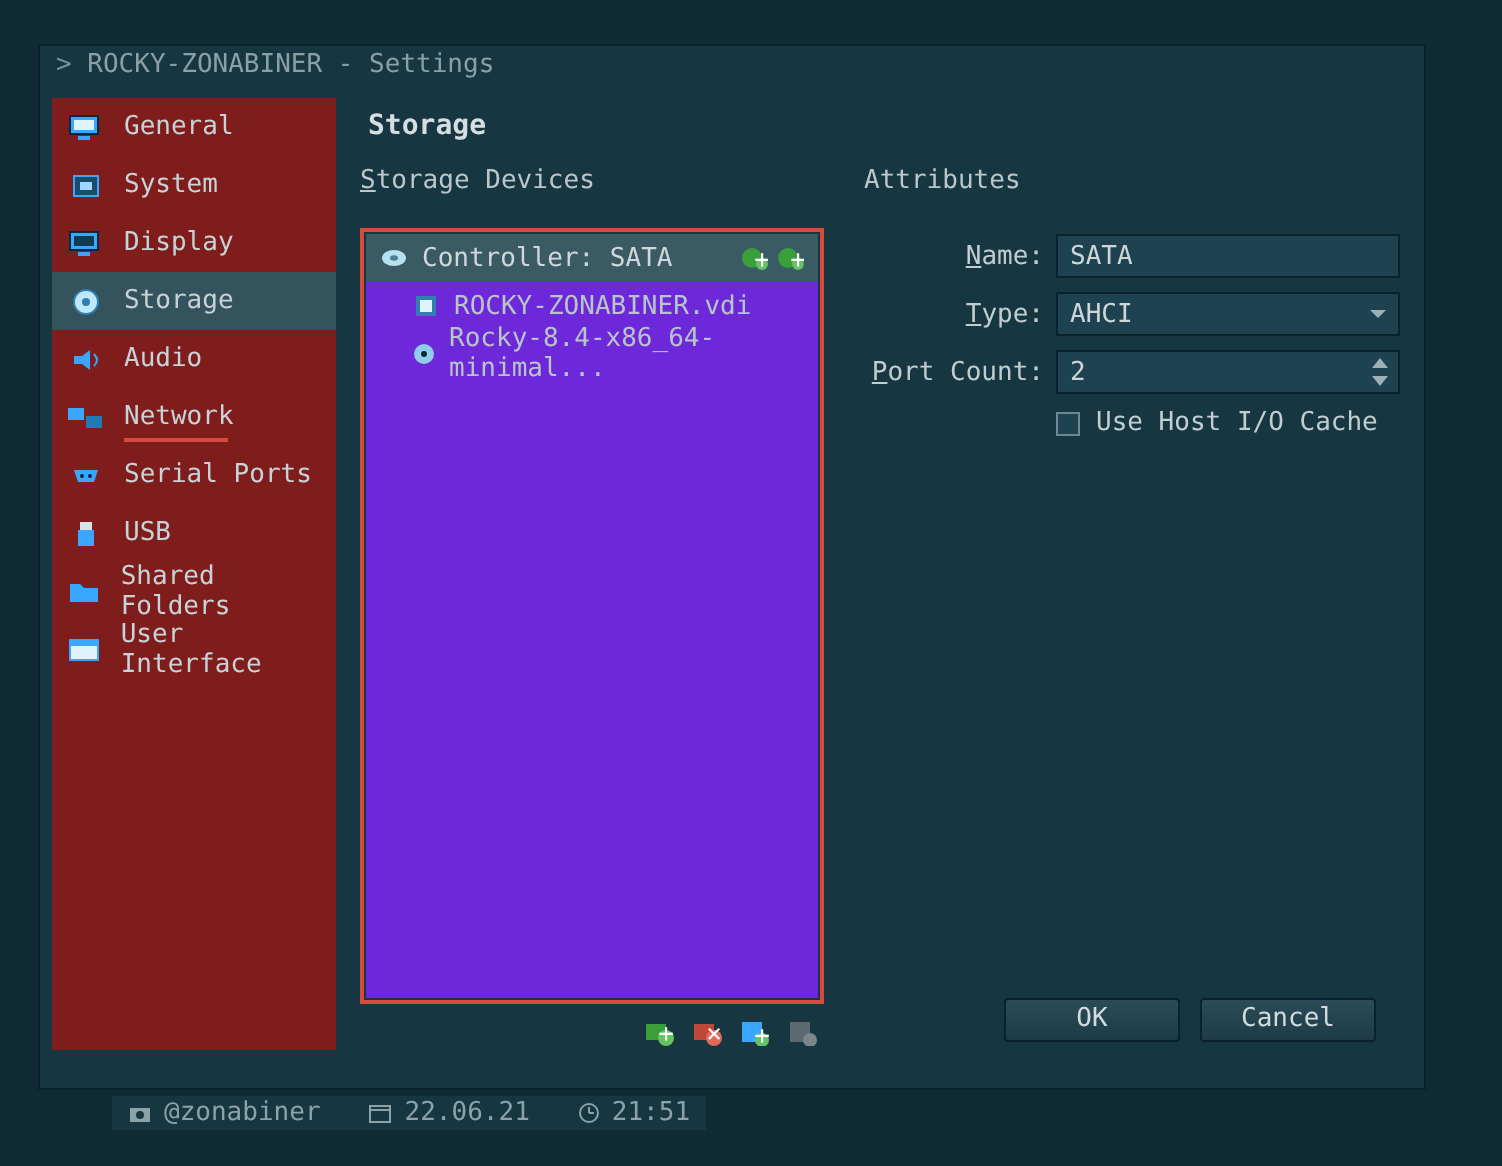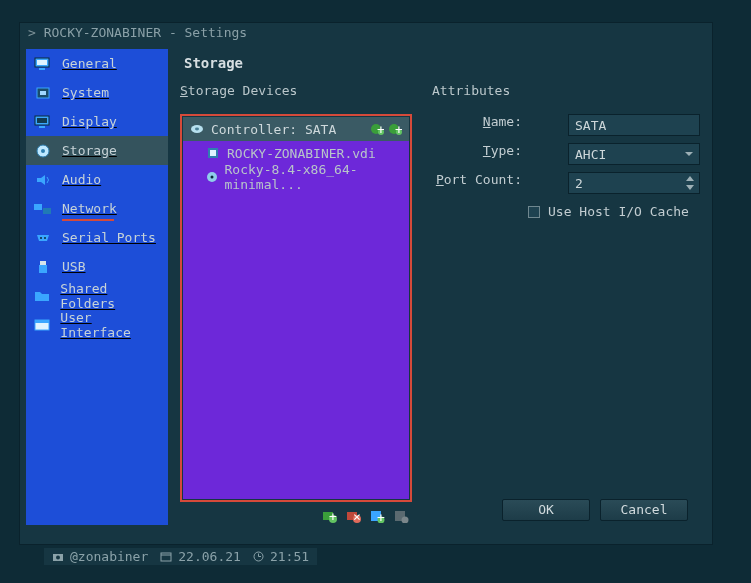--- a/index.html
+++ b/index.html
@@ -1,21 +1,21 @@
 <!DOCTYPE html>
 <html><head>
 <meta charset="utf-8">
 <style>
   * { box-sizing: border-box; margin: 0; padding: 0; font-family: "DejaVu Sans Mono", "Courier New", monospace; font-size: 13px; }
   body { background: #0e2b36; width: 751px; height: 583px; overflow: hidden; }
   .dialog { position: absolute; left: 19px; top: 22px; width: 694px; height: 523px; background: #163642; border: 1px solid #0a222c; }
   .titlebar { height: 20px; color: #8aa0a7; padding: 2px 8px; font-size: 13px; }
   .titlebar .gt { color: #7c9198; }
   .body { display: flex; height: 488px; }
-  .sidebar { width: 142px; background: #1d4ed8; margin: 6px 0 6px 6px; text-decoration: underline; }
+  .sidebar { width: 142px; background: #7f1d1d; margin: 6px 0 6px 6px; }
   .sidebar-item { display: flex; align-items: center; gap: 10px; height: 29px; padding: 0 8px; color: #c7d3d7; cursor: pointer; position:relative; }
   .sidebar-item.selected { background: #34535d; }
   .sidebar-item .sb-icon { width: 18px; height: 14px; display:flex; align-items:center; justify-content:center; }
   .net-underline { position:absolute; bottom:2px; left:36px; width:52px; height:2px; background:#d54a3a; }
   .main { flex:1; padding: 8px 12px 0 12px; color:#c7d3d7; display:flex; flex-direction:column; }
   .main h1 { font-weight: bold; font-size: 14px; color: #d6dee1; margin: 4px 0 12px 4px; }
   .cols { display:flex; gap:20px; flex:1; min-height:0; }
   .leftcol { width: 232px; display:flex; flex-direction:column; }
   .section-label { color:#bac7cb; margin-bottom:16px; }
   .section-label .ul { text-decoration: underline; }
@@ -23,33 +23,33 @@
   .device-tree { background:#6d28d9; height: 382px; }
   .tree-row { display:flex; align-items:center; height:24px; padding: 0 6px; color:#b8c5c9; }
   .tree-row.selected { background:#3a5a64; color:#cfd9dc; }
   .tree-row .ico { width:16px; height:14px; display:flex; align-items:center; justify-content:center; margin-right:6px; }
   .tree-row .spacer { flex:1; }
   .tree-row .mini { width:16px; height:14px; display:flex; align-items:center; justify-content:center; margin-left:2px; }
   .tree-row.child { padding-left: 22px; }
   .tree-actions { display:flex; justify-content:flex-end; gap:6px; padding:6px 2px 0 0; }
   .tree-actions .act { width:18px; height:16px; display:flex; align-items:center; justify-content:center; }
   .rightcol { flex:1; }
-  .attr-row { display:flex; align-items:flex-start; height:28px; margin-bottom:1px;gap:40px; }
+  .attr-row { display:flex; align-items:center; height:28px; margin-bottom:1px; }
   .attr-label { width:90px; text-align:right; color:#c2cdd1; margin-right:6px; }
   .attr-label .ul { text-decoration: underline; }
   .attr-field { flex:1; height:22px; background:#1e4250; border:1px solid #0a222c; color:#cdd7da; padding: 10px 6px; display:flex; align-items:center; position:relative; }
   .attr-field.select::after { content:""; position:absolute; right:6px; top:8px; border:4px solid transparent; border-top-color:#9db0b6; }
   .spin-btns { position:absolute; right:2px; top:1px; bottom:1px; width:14px; display:flex; flex-direction:column; }
   .spin-btns div { flex:1; display:flex; align-items:center; justify-content:center; }
   .spin-btns svg { display:block; }
   .chk-row { display:flex; align-items:center; padding-left:96px; margin-top:4px; color:#c2cdd1;text-align:right; }
   .chk { width:12px; height:12px; border:1px solid #6f878f; margin-right:8px; background:#1e4250; }
   .buttons { display:flex; justify-content:flex-end; gap:10px; padding: 6px 12px 10px 0; }
   .btn { width:88px; height:22px; background: linear-gradient(#2a4b57,#1d3c48); border:1px solid #0a222c; color:#d2dbde; text-align:center; line-height:20px; cursor:pointer; border-radius:2px; }
-  .statusbar { position:absolute; left:44px; top:548px; height:17px; display:flex; align-items:center; gap:12px; color:#8ba2a9; background:#163642; padding:0 8px; font-size:12px; }
+  .statusbar { position:absolute; left:56px; top:548px; height:17px; display:flex; align-items:center; gap:24px; color:#8ba2a9; background:#163642; padding:0 8px; font-size:12px; }
   .statusbar .sb { display:flex; align-items:center; gap:6px; }
 </style>
 </head>
 <body>
 
 <div class="dialog">
   <div class="titlebar">
     <span class="gt">&gt; </span><span>ROCKY-ZONABINER - Settings</span>
   </div>
   <div class="body">

